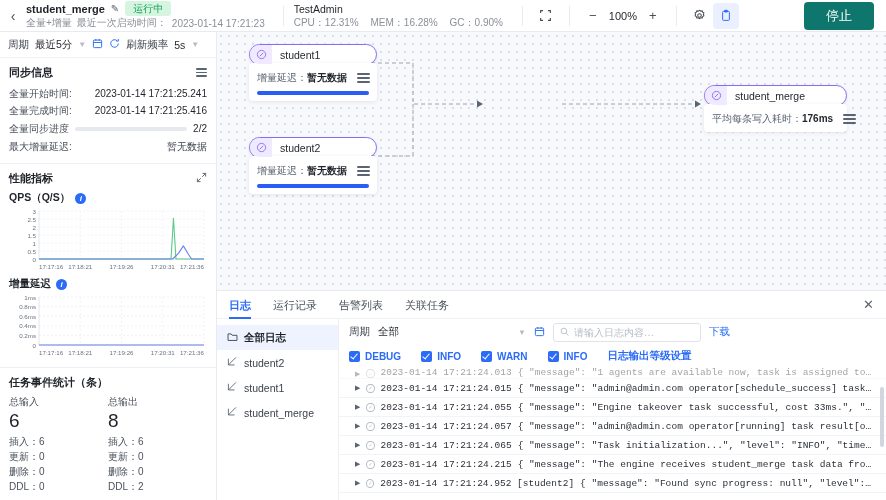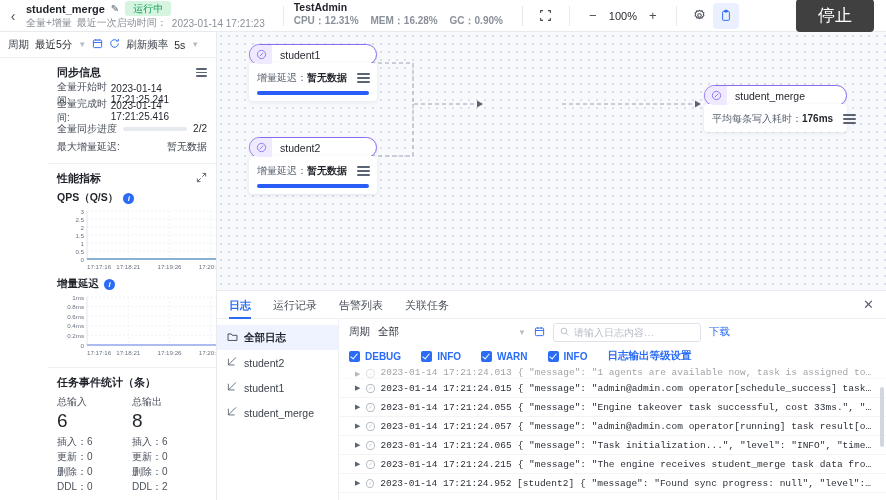--- a/index.html
+++ b/index.html
@@ -19,45 +19,45 @@
               color:#4a4f57; font-size:14px; cursor:pointer; }
   .task-id { display:flex; flex-direction:column; justify-content:center; height:32px; padding-right:8px; }
   .task-line1 { display:flex; align-items:center; gap:6px; height:15px; }
   .task-name { font-size:11px; font-weight:600; color:#1f2329; }
   .edit-icon { color:#5a6472; font-size:10px; cursor:pointer; }
   .badge-running { background:#d6f5e0; color:#15a05a; font-size:10px;
                    padding:1px 8px; border-radius:3px; line-height:13px; }
   .task-line2 { display:flex; align-items:center; gap:5px; height:14px;
                 font-size:10px; color:#8a9099; white-space:nowrap; }
   .divider-v { width:1px; height:20px; background:#e8eaee; margin:0 10px; }
-  .admin-block { display:flex; flex-direction:column; justify-content:flex-start; height:32px;font-weight:bold; }
+  .admin-block { display:flex; flex-direction:column; justify-content:center; height:32px; }
   .admin-name { font-size:10.5px; color:#1f2329; line-height:14px; }
   .admin-stats { font-size:10px; color:#8a9099; line-height:14px; white-space:nowrap; }
   .admin-stats span { margin-right:9px; }
   .zoom-ctrls { display:flex; align-items:center; gap:0; }
   .icon-btn { width:26px; height:26px; display:flex; align-items:center; justify-content:center;
               color:#4a4f57; cursor:pointer; border-radius:4px; font-size:13px; }
   .icon-btn.active { background:#eaf0ff; color:#2a6cf6; }
   .zoom-val { font-size:11px; color:#1f2329; min-width:34px; text-align:center; }
   .spacer { flex:1; }
-  .stop-btn { background:#404040; color:#fff; border:none; border-radius:4px;
-              font-size:17px; padding:5px 22px; margin-right:12px; cursor:pointer;
+  .stop-btn { background:#0f766e; color:#fff; border:none; border-radius:4px;
+              font-size:13px; padding:5px 22px; margin-right:12px; cursor:pointer;
               font-family:"Liberation Sans", sans-serif; }
 
   
   .left { position:absolute; left:0; top:32px; width:217px; height:468px;
           border-right:1px solid #e8eaee; background:#fff; overflow:hidden; }
   .filterbar { display:flex; align-items:center; gap:6px; height:26px;
                padding:0 8px; border-bottom:1px solid #eef0f3; font-size:10.5px; color:#3c424c; }
   .filterbar .lbl { color:#3c424c; }
   .filterbar .val { color:#1f2329; }
   .caret { color:#b6bcc6; font-size:8px; }
   .mini-icon { color:#2a6cf6; font-size:11px; cursor:pointer; }
 
-  .card { border-bottom:1px solid #eef0f3; padding:7px 9px 8px 9px;margin-left:48px; }
+  .card { border-bottom:1px solid #eef0f3; padding:7px 9px 8px 9px; }
   .card-head { display:flex; align-items:center; justify-content:space-between; margin-bottom:5px; }
   .card-title { font-size:11px; font-weight:600; color:#1f2329; }
   .hamb { display:inline-flex; flex-direction:column; gap:2px; cursor:pointer; }
   .hamb i { display:block; width:11px; height:1.5px; background:#5a6472; border-radius:1px; }
   .expand-ico { color:#5a6472; font-size:10px; cursor:pointer; }
 
   .kv { display:flex; align-items:center; justify-content:space-between; height:17px; font-size:10px; }
   .kv .k { color:#4a515b; }
   .kv .v { color:#1f2329; }
   .kv .v.muted { color:#3c424c; }

